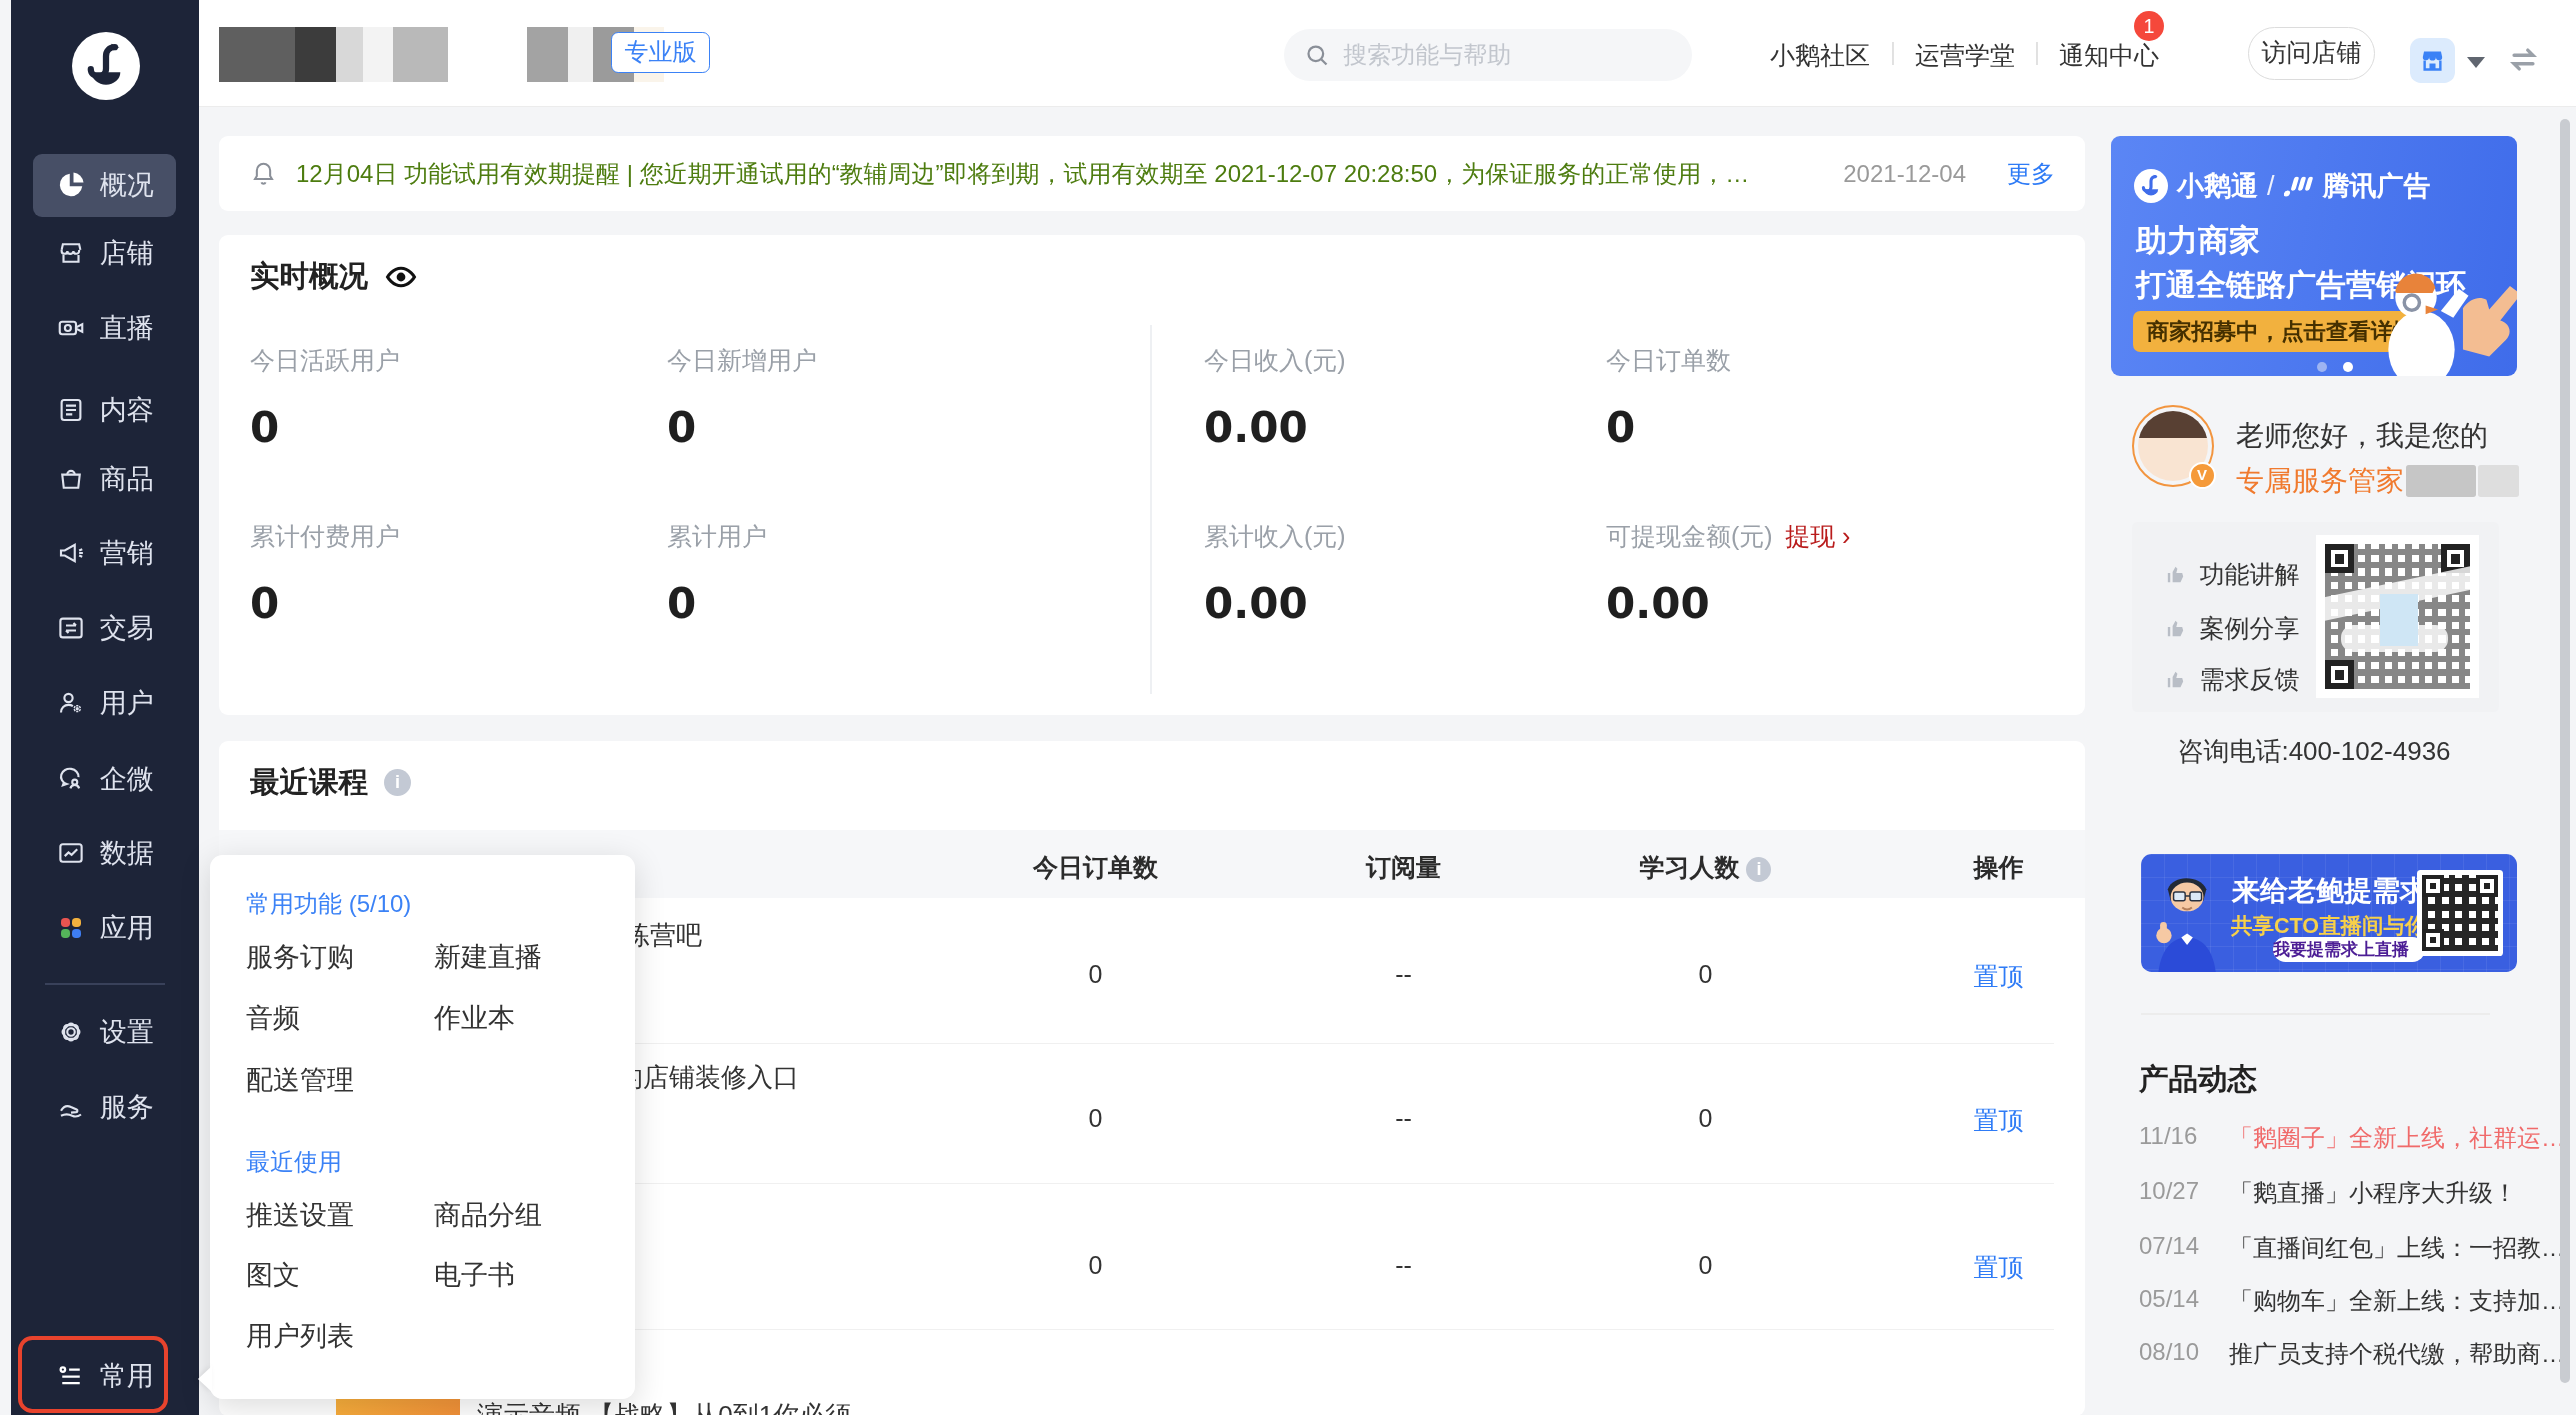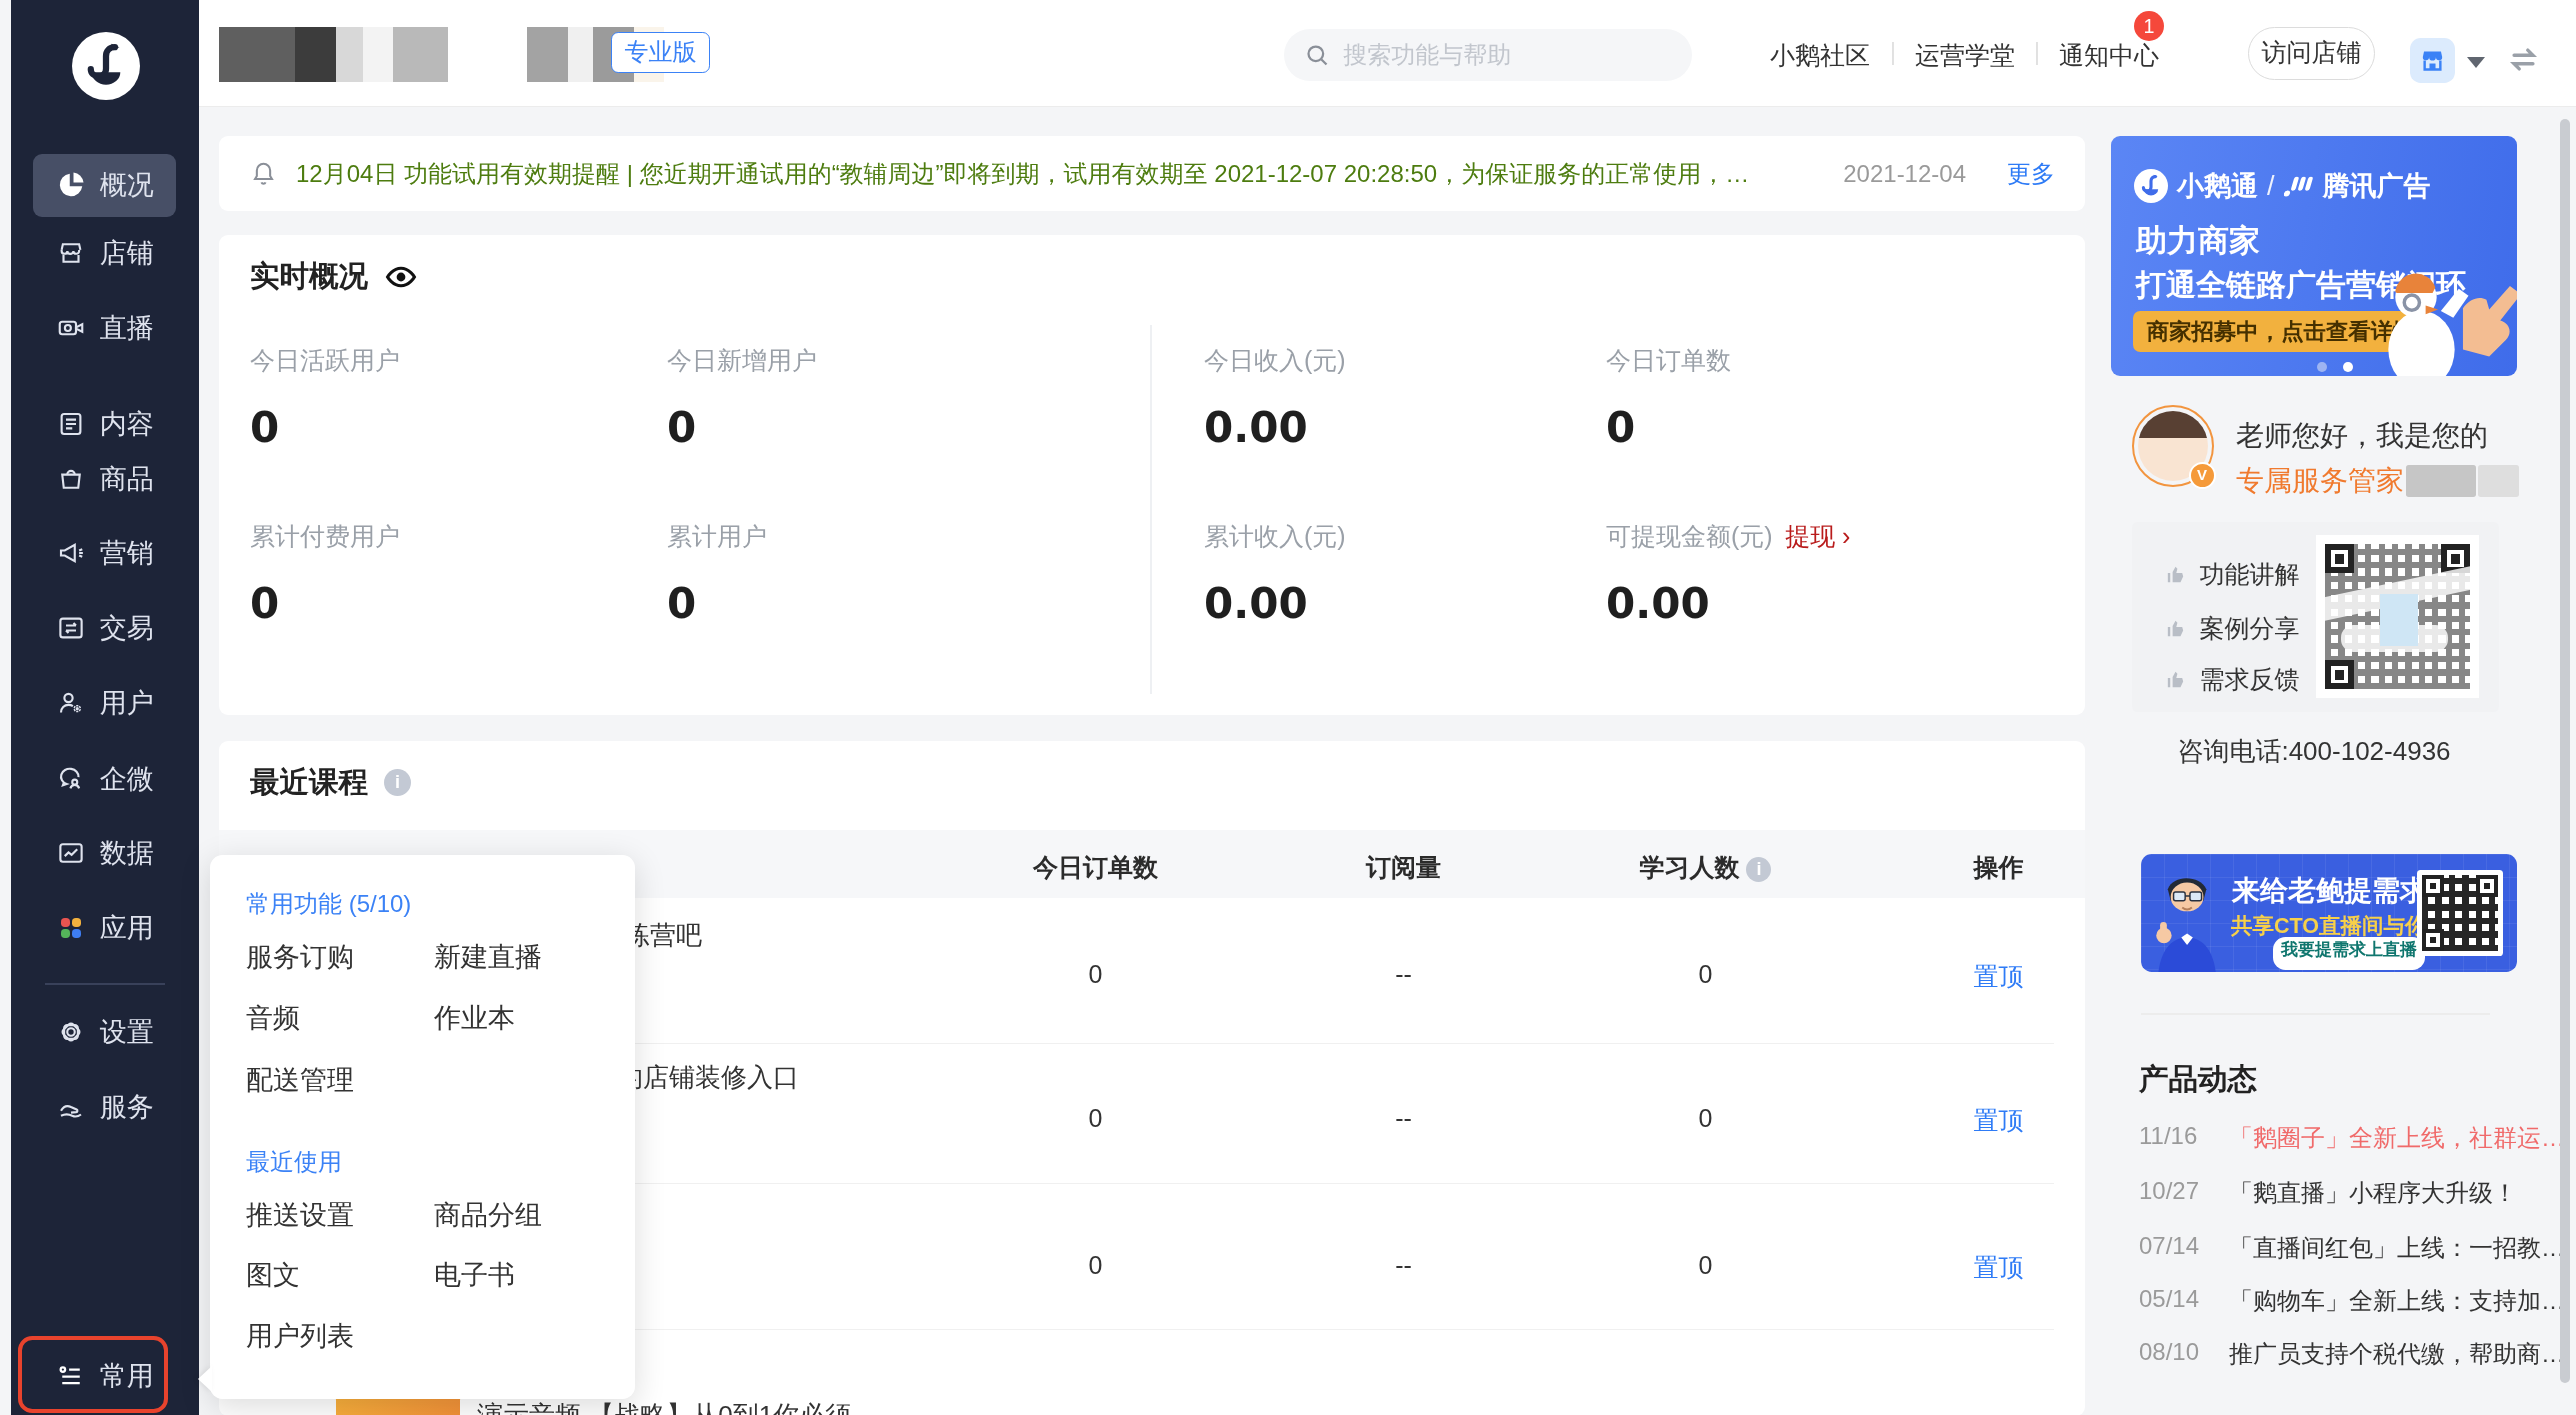--- a/index.html
+++ b/index.html
@@ -81,21 +81,21 @@
       repeating-linear-gradient(90deg,#262626 0 6.3px,#fff 6.3px 13.4px); }
   .fs { position:absolute; width:29px; height:29px; border:6.3px solid #222; background:#fff; }
   .fs::after { content:""; position:absolute; inset:3.6px; background:#222; }
   .blob { position:absolute; background:rgba(255,255,255,0.82); }
   .phone { position:absolute; left:2111px; top:734px; width:406px; text-align:center; font-size:26px; color:#333; }
   .banner2 { position:absolute; left:2141px; top:854px; width:376px; height:118px; border-radius:10.7px; background:#3a5fe0;
       background-image:linear-gradient(rgba(255,255,255,.07) 0.9px,transparent 0.9px),linear-gradient(90deg,rgba(255,255,255,.07) 0.9px,transparent 0.9px);
       background-size:23px 23px; overflow:hidden; cursor:pointer; }
   .b2-h { position:absolute; left:91px; top:18px; font-size:28px; font-weight:bold; color:#fff; white-space:nowrap; }
   .b2-s { position:absolute; left:90px; top:57px; font-size:21.5px; font-weight:bold; color:#f7d04a; white-space:nowrap; }
-  .b2-cta { position:absolute; left:132px; top:83px; width:152px; height:33px; background:#fff; border-radius:12.5px; color:#0f766e; font-size:17px; font-weight:bold; text-align:center; line-height:25px; cursor:pointer; }
+  .b2-cta { position:absolute; left:132px; top:83px; width:152px; height:25px; background:#fff; border-radius:12.5px; color:#4c1d95; font-size:17px; font-weight:bold; line-height:25px; cursor:pointer; }
   .rc-div { position:absolute; left:2141px; top:1013px; width:349px; height:1.8px; background:#ececec; }
   .news-title { position:absolute; left:2139px; top:1060px; font-size:29.5px; font-weight:bold; color:#222; }
   .news-date { position:absolute; left:2139px; font-size:24px; color:#9a9a9a; }
   .news-text { position:absolute; left:2229px; font-size:24px; color:#333; white-space:nowrap; cursor:pointer; }
   .news-hot { color:#f06a6a; }
   .scrollbar { position:absolute; left:2560px; top:119px; width:9.8px; height:1264px; background:#c9ccd1; border-radius:5.4px; z-index:130; }
 </style>
 </head>
 <body>
 
@@ -124,21 +124,21 @@
     <span>店铺</span>
   </div>
   <div class="nav-item" style="top:303px">
     <svg viewBox="0 0 24 24" fill="none" stroke="#dfe3ee" stroke-width="1.7">
         <rect x="3" y="7" width="13" height="10" rx="2"></rect>
         <circle cx="9.5" cy="12" r="2.4"></circle>
         <path d="M16 11.5l5-2.5v6l-5-2.5z"></path>
       </svg>
     <span>直播</span>
   </div>
-  <div class="nav-item" style="top:399px">
+  <div class="nav-item" style="top:385px">
     <svg viewBox="0 0 24 24" fill="none" stroke="#dfe3ee" stroke-width="1.7">
         <rect x="4.5" y="4" width="15" height="16" rx="2"></rect>
         <path d="M8 8.5h8M8 12h8M8 15.5h5"></path>
       </svg>
     <span>内容</span>
   </div>
   <div class="nav-item" style="top:454px">
     <svg viewBox="0 0 24 24" fill="none" stroke="#dfe3ee" stroke-width="1.7">
         <path d="M5 8.5h14l-1.2 10.5H6.2z"></path>
         <path d="M9 8.5a3 3 0 0 1 6 0"></path>

